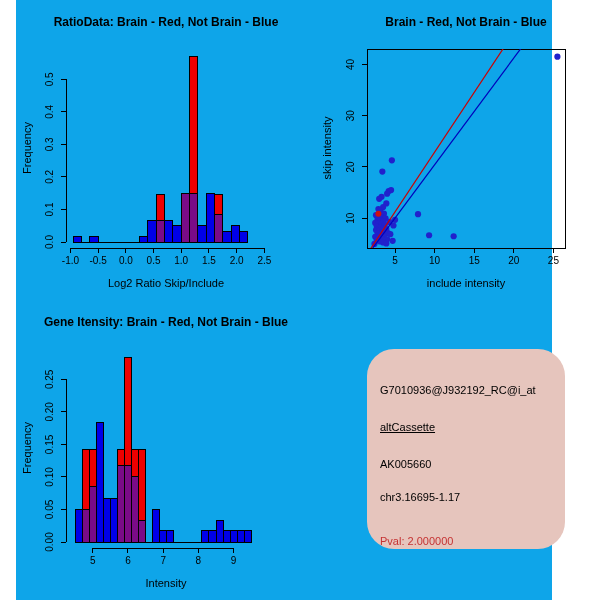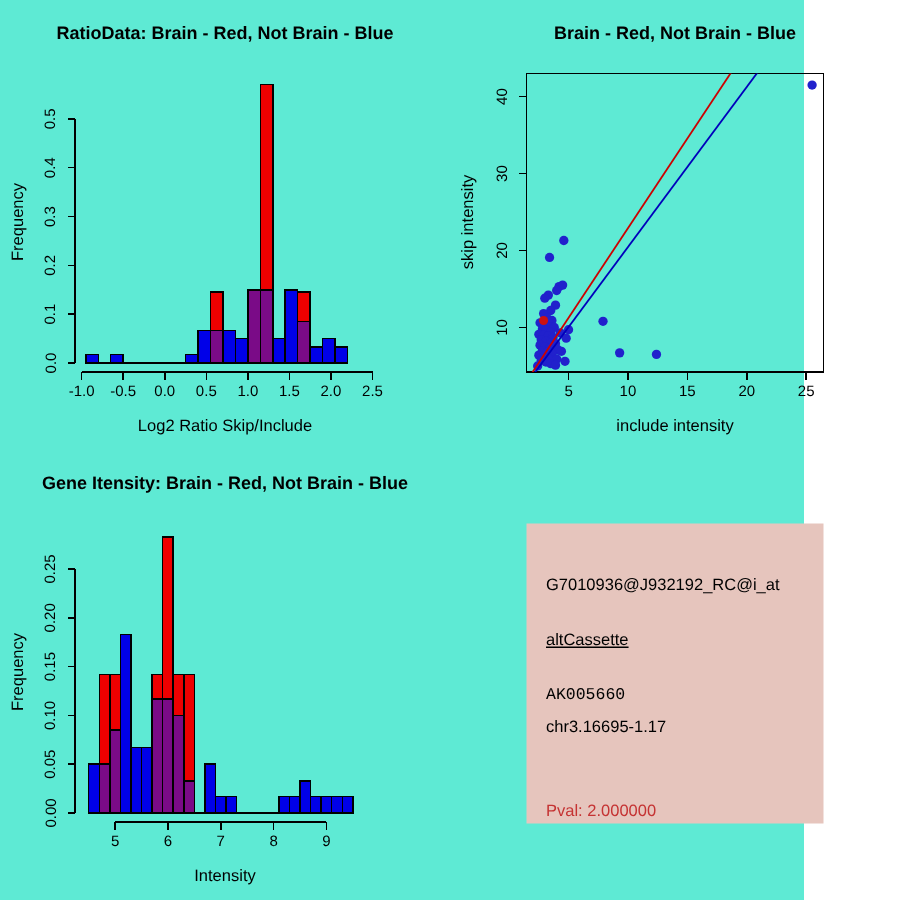--- a/index.html
+++ b/index.html
@@ -1,29 +1,29 @@
 <!DOCTYPE html>
 <html><head>
 <meta charset="utf-8">
 <style>
   html,body{margin:0;padding:0;background:#ffffff;}
   body{width:600px;height:600px;font-family:"Liberation Sans","DejaVu Sans",sans-serif;}
-  #figure{width:536px;height:600px;display:grid;grid-template-columns:300px 300px;grid-template-rows:300px 300px;background:#5eead4;}
+  #figure{width:536px;height:600px;display:grid;grid-template-columns:300px 300px;grid-template-rows:300px 300px;background:#0ea5e9;margin-left:16px;}
   .panel{position:relative;width:300px;height:300px;overflow:hidden;}
   .panel svg{display:block;}
   svg text{font-family:"Liberation Sans","DejaVu Sans",sans-serif;fill:#000;}
   .chart-title{font-size:12px;font-weight:bold;}
   .axis-label{font-size:11px;}
   .tick-label{font-size:10px;}
-  #info-box{position:absolute;left:51px;top:49px;width:198px;height:200px;}
+  #info-box{position:absolute;left:51px;top:49px;width:198px;height:200px;border-radius:27px;}
   #info-box p{position:absolute;left:13px;margin:0;font-size:11px;line-height:12px;color:#000;white-space:nowrap;}
   #info-line-1{top:35px;}
   #info-line-2{top:72px;text-decoration:underline;}
-  #info-line-3{top:109px;font-family:Liberation Mono, monospace;}
-  #info-line-4{top:130px;}
+  #info-line-3{top:109px;}
+  #info-line-4{top:142px;}
   #info-line-5{top:186px;}
 </style>
 </head>
 <body>
 
 <div id="figure">
   <div class="panel">
     <svg width="300" height="300">
         <g>
           <text x="150" y="26" class="chart-title" text-anchor="middle">RatioData: Brain - Red, Not Brain - Blue</text>

